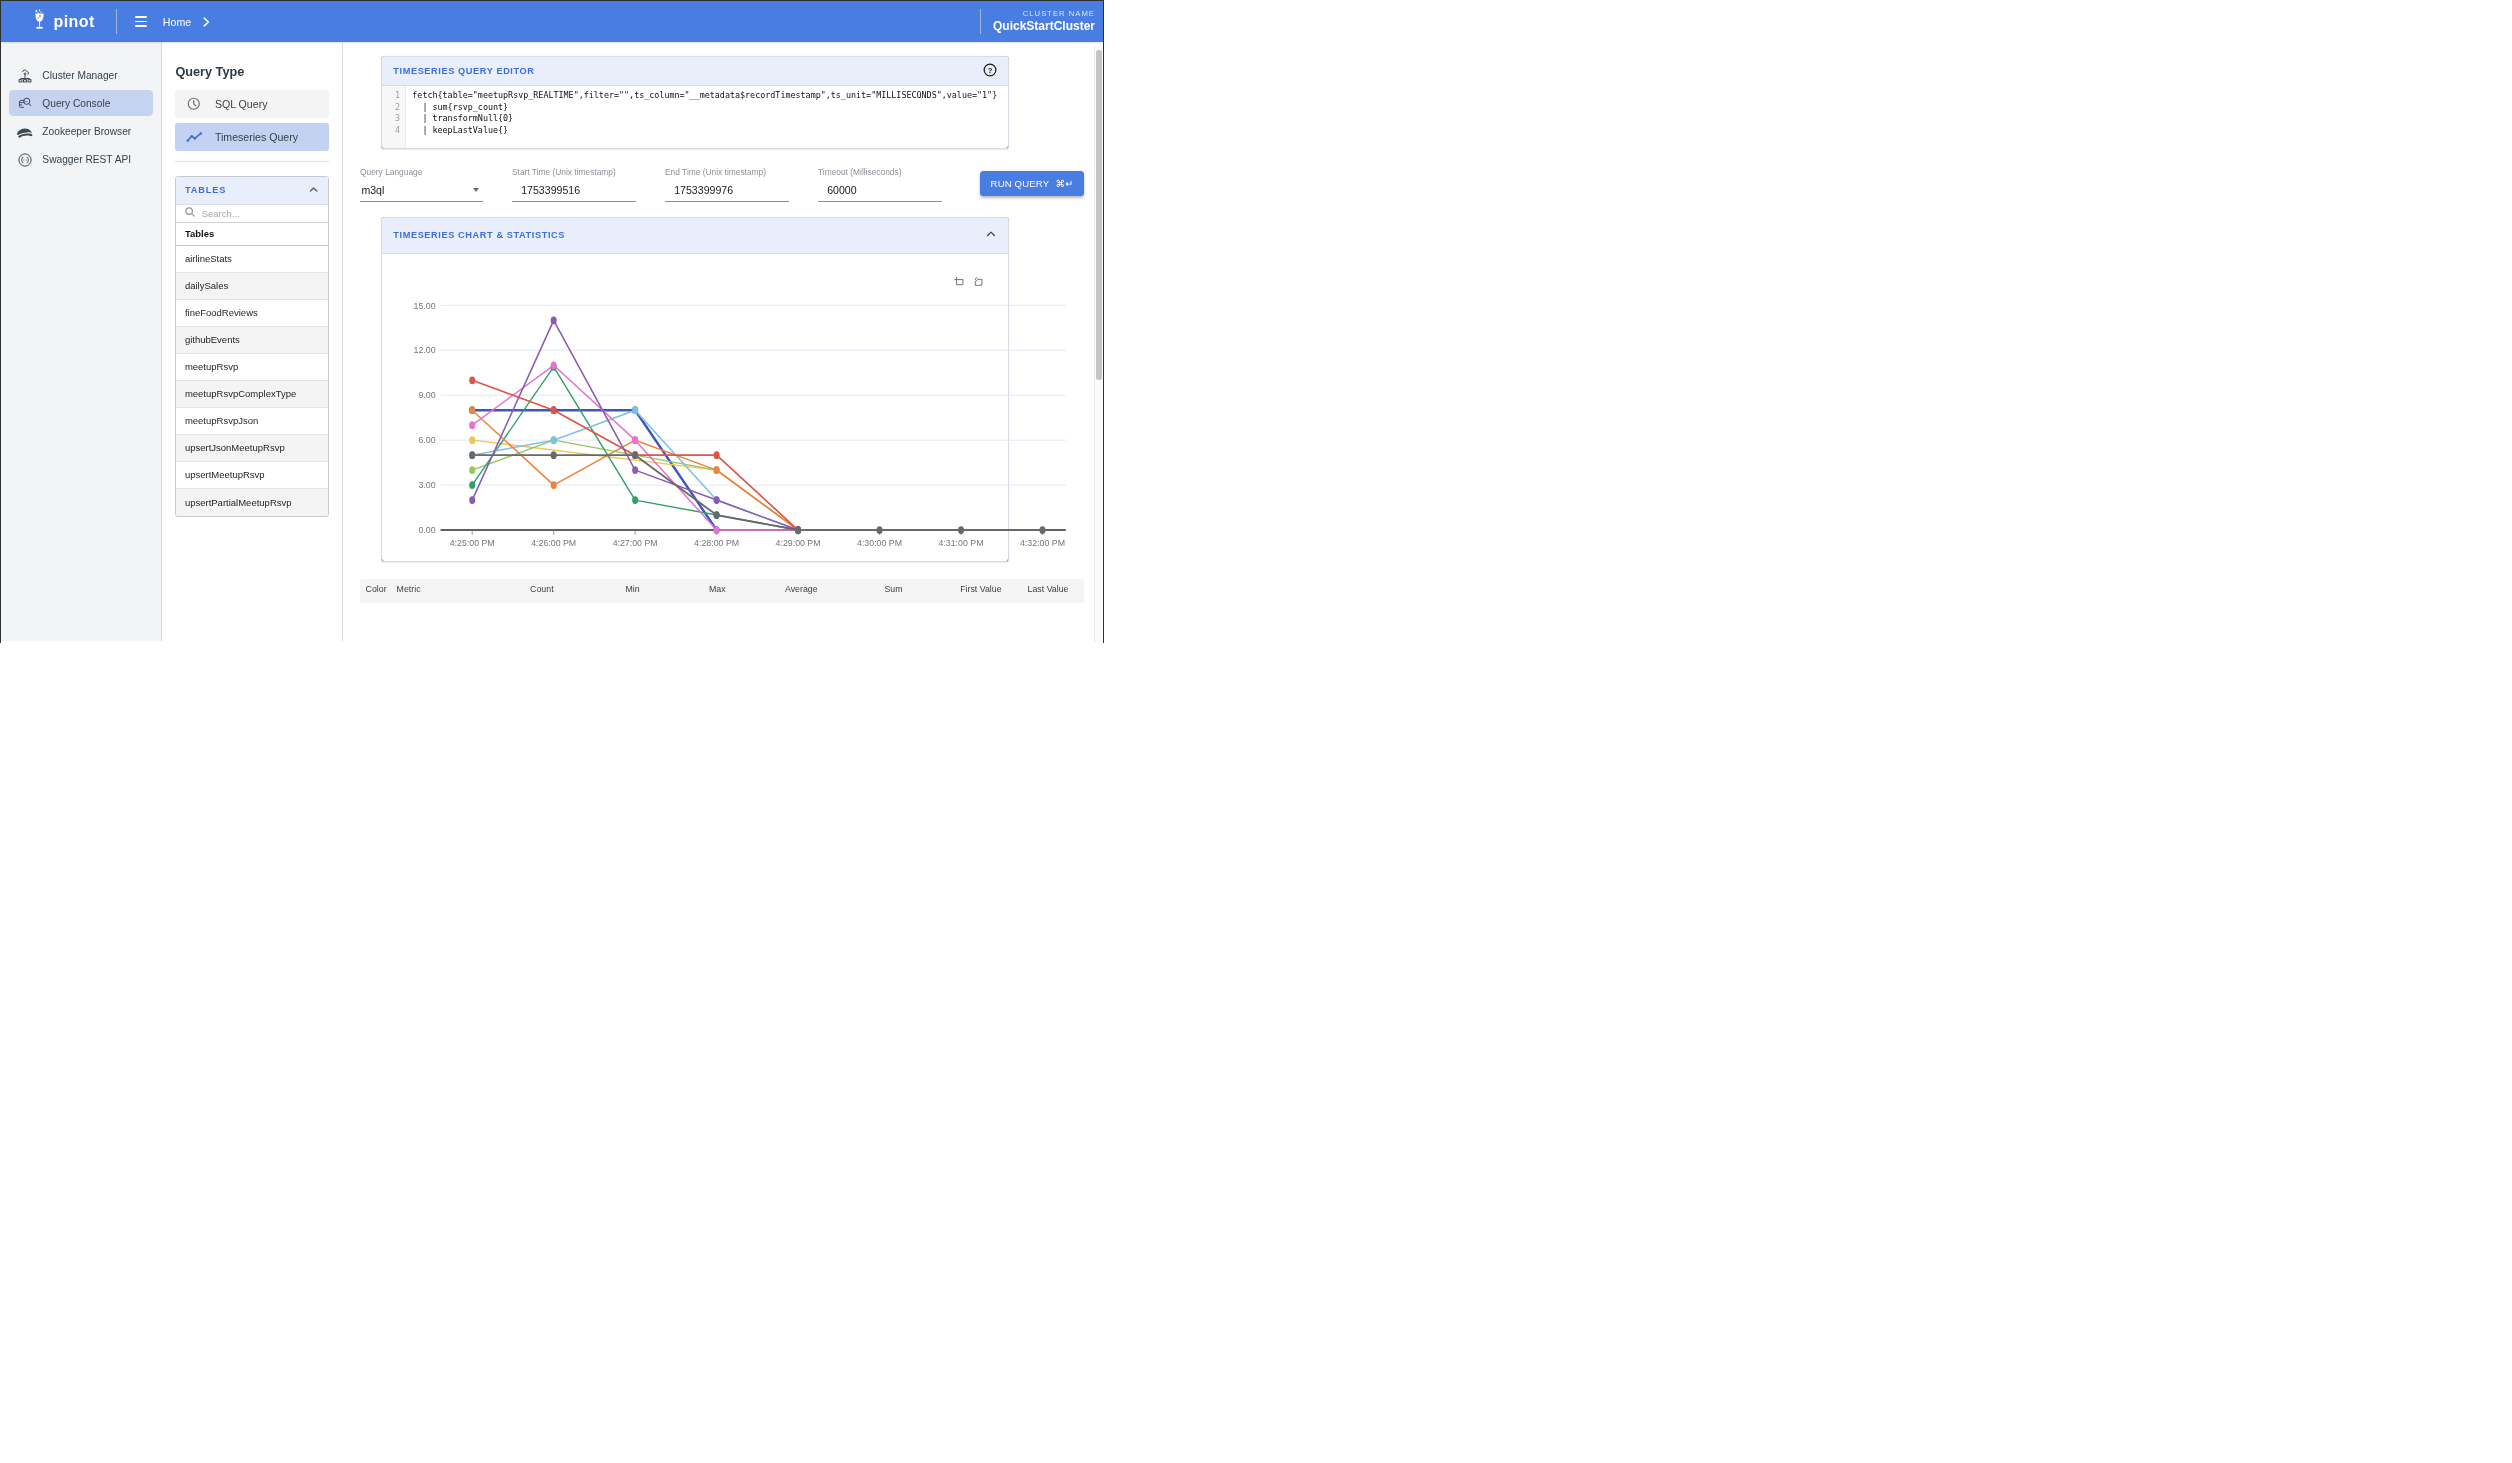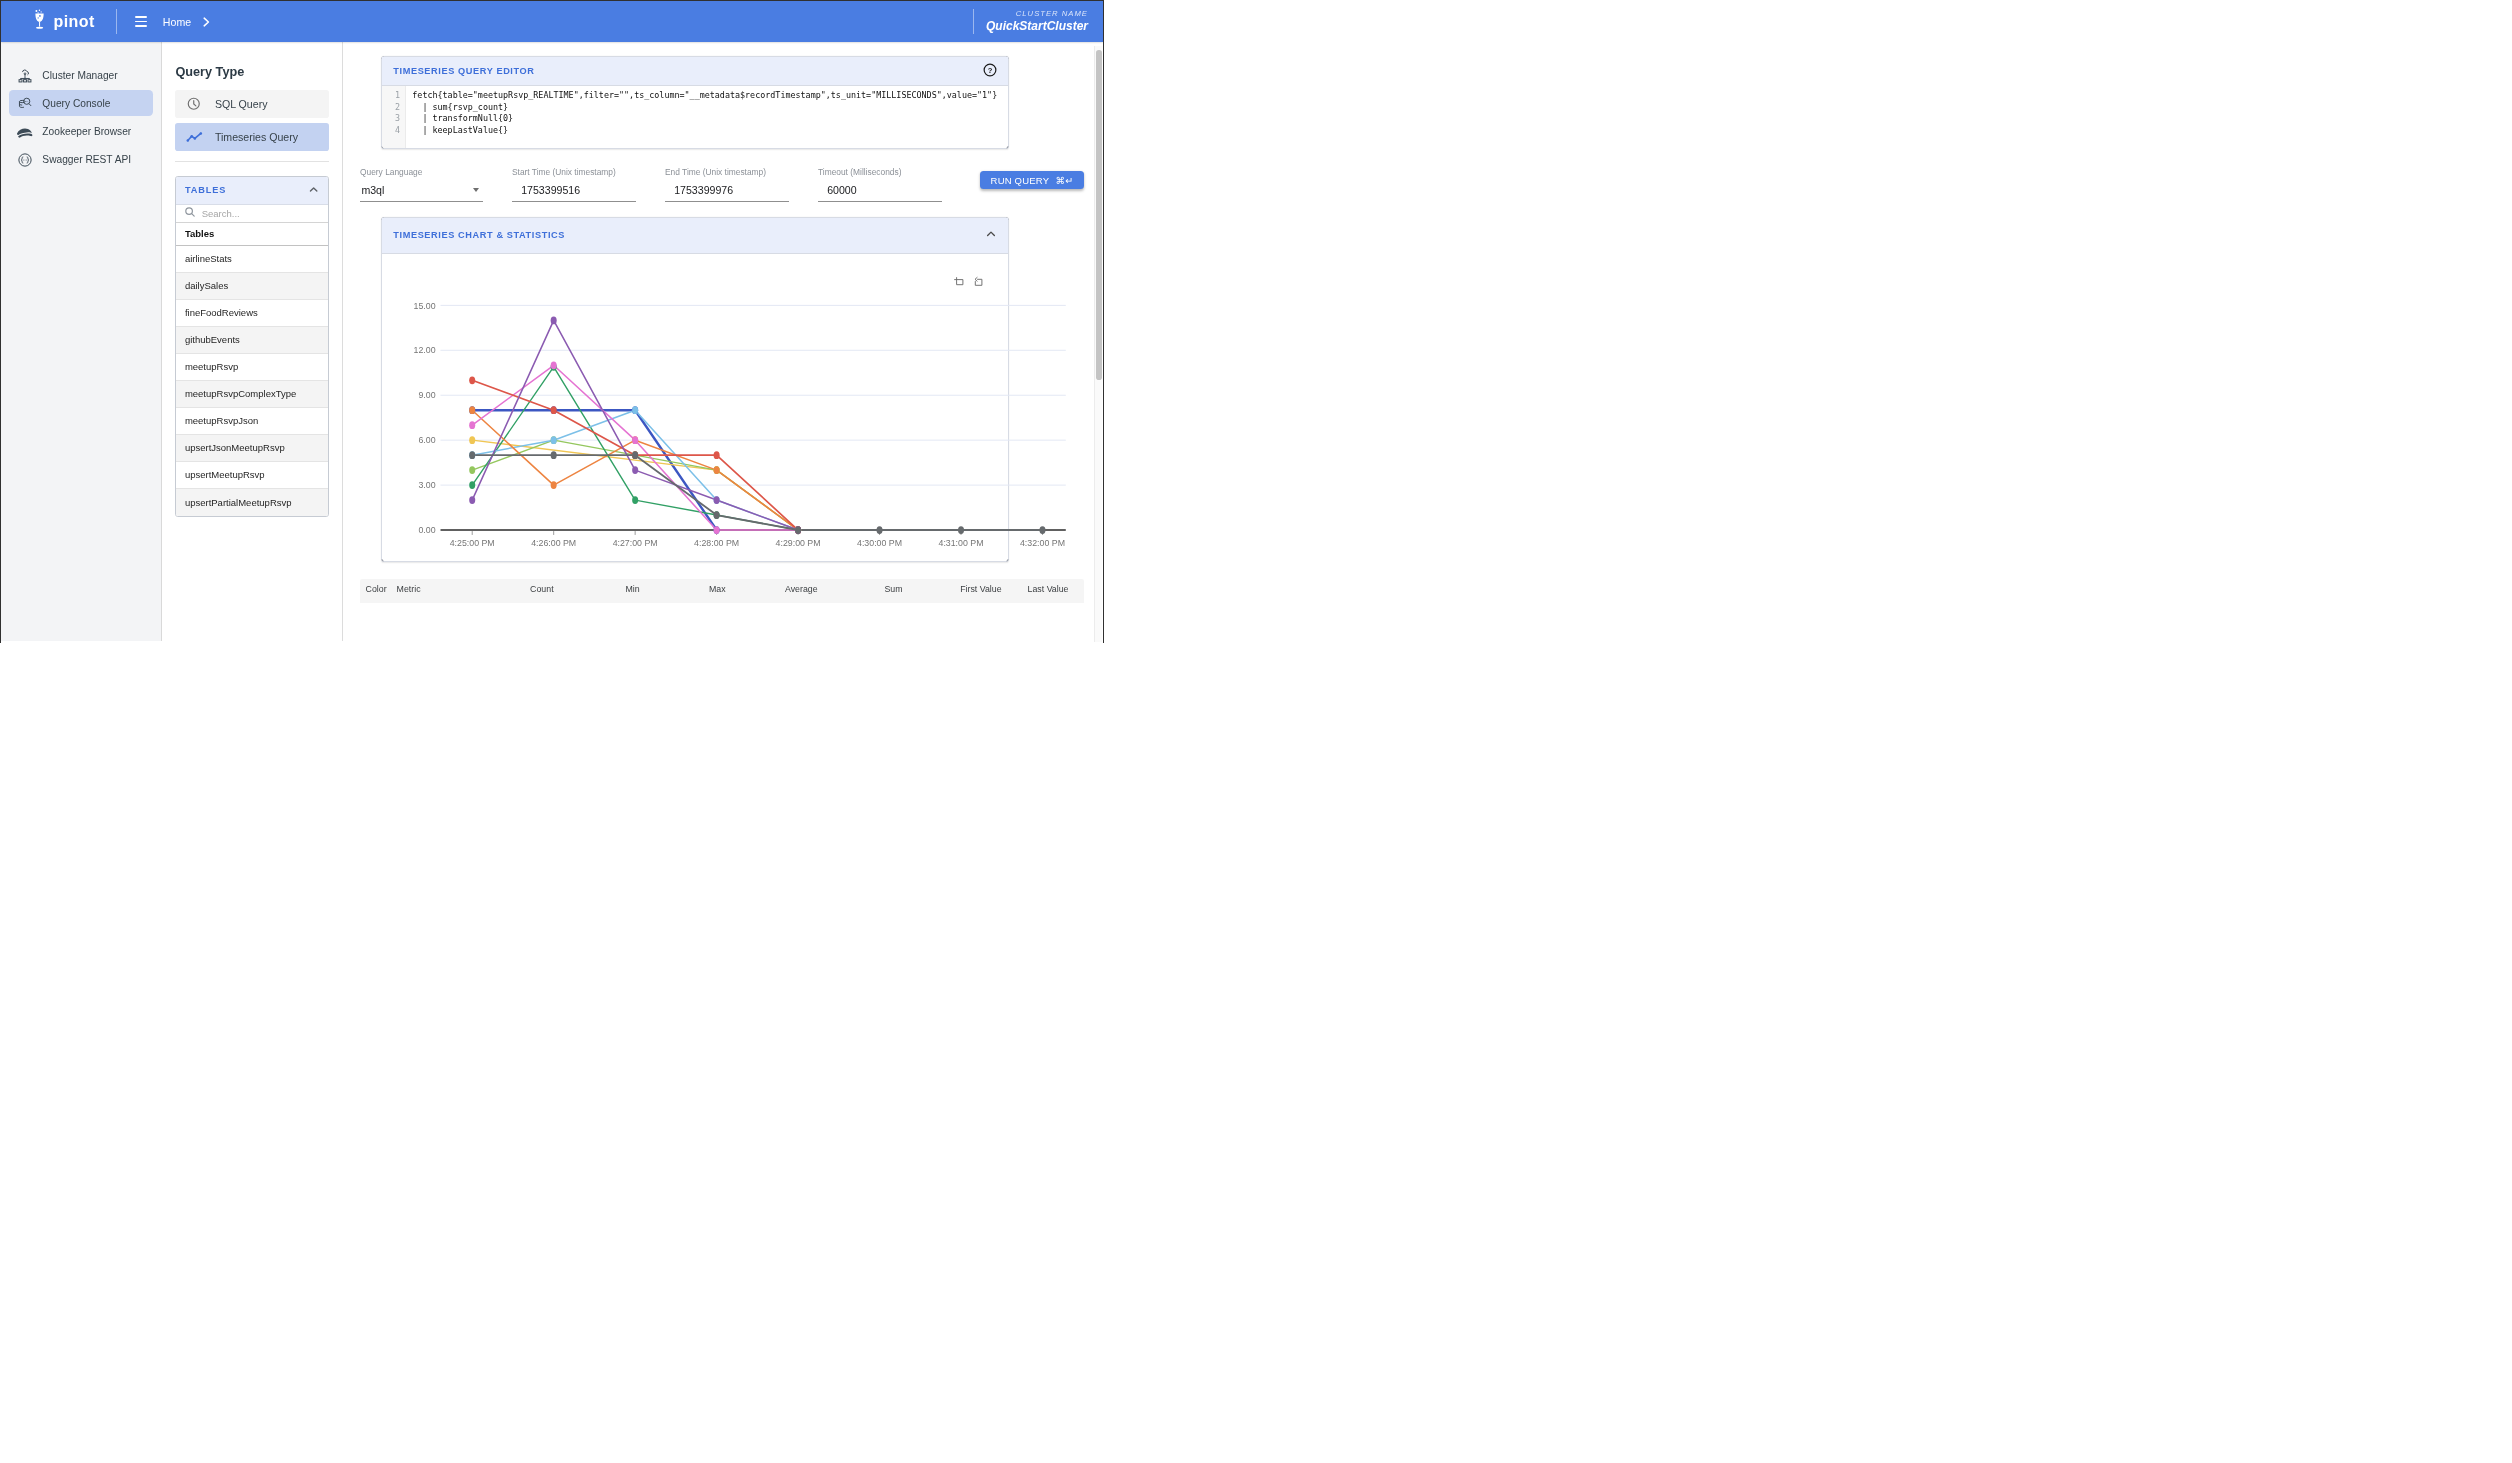--- a/index.html
+++ b/index.html
@@ -13,21 +13,21 @@
     justify-content:space-between; color:#fff; box-shadow:0 0.7px 2.1px rgba(0,0,0,.25); position:relative; z-index:5; }
   .h-left { display:flex; align-items:center; }
   .logo { display:flex; align-items:center; gap:5px; margin-left:30px; }
   .logo-text { font-size:16px; font-weight:700; letter-spacing:0.4px; }
   .h-divider { width:0.7px; height:25px; background:rgba(255,255,255,.45); }
   .d1 { margin-left:21px; }
   .hamburger { margin-left:18.3px; display:flex; flex-direction:column; gap:2.5px; background:none; border:none; cursor:pointer; }
   .hamburger span { width:12.7px; height:1.8px; background:#fff; border-radius:1.4px; }
   .crumb { margin-left:15.5px; font-size:10.6px; color:#fff; }
   .crumb-chevron { margin-left:12px; display:flex; align-items:center; }
-  .h-right { display:flex; align-items:center; gap:12px; padding-right:15px;font-style:italic; }
+  .h-right { display:flex; align-items:center; gap:12px; padding-right:8px; }
   .cluster-block { text-align:right; line-height:1.25; }
   .cluster-label { font-size:7.7px; letter-spacing:1px; color:#d9e4fa; }
   .cluster-name { font-size:12px; font-weight:700; color:#fff; }
 
   
   .cols { display:flex; height:599px; }
 
   
   .sidebar { width:161px; background:#f3f4f6; border-right:0.7px solid #d9d9d9; padding-top:18.3px; flex:none; }
   .side-item { display:flex; align-items:center; gap:8.4px; height:26px; margin:2.1px 7.7px; padding:0 7.7px;
@@ -73,21 +73,21 @@
   .form-row { width:724px; display:flex; margin-top:18.3px; }
   .field { width:124px; margin-right:29px; }
   .field:first-child { width:123px; }
   .f-label { font-size:8.4px; color:#8b9097; margin-bottom:6.3px; white-space:nowrap; }
   .f-select { display:flex; align-items:center; justify-content:space-between; padding:0 4.2px 5px 1.4px;
     border-bottom:0.7px solid #8f8f8f; font-size:10.6px; color:#202124; cursor:pointer; }
   .arrow-down { width:0; height:0; border-left:3.5px solid transparent; border-right:3.5px solid transparent;
     border-top:4.2px solid #6e6e6e; }
   .field input { width:100%; border:none; outline:none; border-bottom:0.7px solid #8f8f8f; font-size:10.6px;
     color:#202124; padding:0 0 5px 9.2px; background:transparent; font-family:"Liberation Sans",sans-serif; }
-  .run-btn { margin-left:auto; margin-right:0; margin-top:4.2px; height:18px; padding:0 10.6px; background:#4a7de2;
+  .run-btn { margin-left:auto; margin-right:0; margin-top:4.2px; height:25px; padding:0 10.6px; background:#4a7de2;
     color:#fff; border:none; border-radius:3.5px; font-size:9.5px; font-weight:500; letter-spacing:0.2px;
     box-shadow:0 1.4px 2.8px rgba(0,0,0,.28); cursor:pointer; white-space:nowrap; }
   .run-btn .shortcut { margin-left:6.3px; font-weight:400; }
 
   .tabs-row { width:724px; display:flex; align-items:center; margin-top:30px; }
   .tab { height:20.4px; padding:0 7.7px; font-size:8.8px; display:flex; align-items:center; border:0.7px solid #a9bdee;
     background:#fff; color:#4a7de2; font-weight:500; cursor:pointer; box-shadow:0 0.7px 2.1px rgba(0,0,0,.18); }
   .tab.active { background:#4a7de2; color:#fff; border-color:#4a7de2; }
   .tab:first-child { border-radius:2.8px 0 0 2.8px; }
   .tab:last-child { border-radius:0 2.8px 2.8px 0; border-left:none; }

